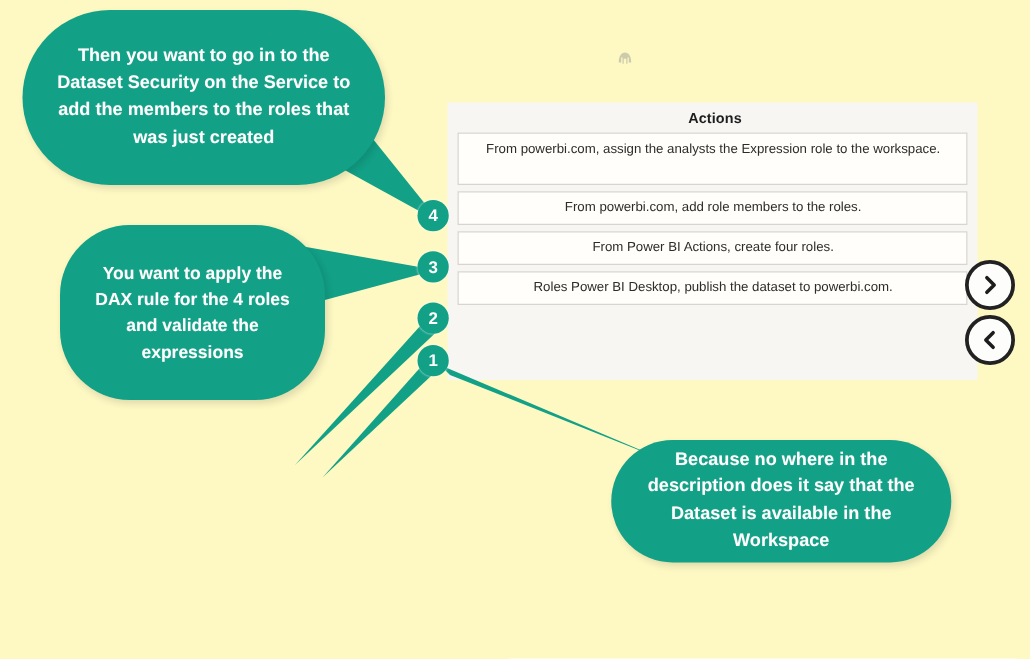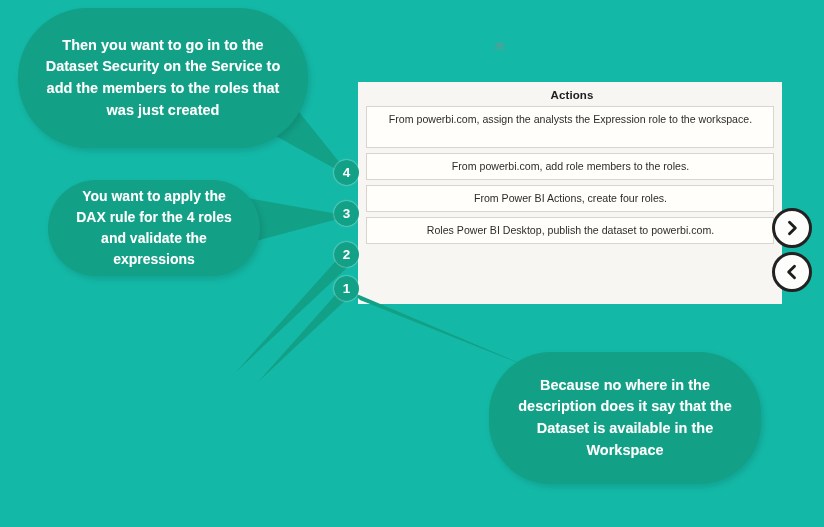--- a/index.html
+++ b/index.html
@@ -7,21 +7,21 @@
     padding: 0;
     background: #ffffff;
   }
   body {
     font-family: "Liberation Sans", sans-serif;
   }
   #screen {
     position: relative;
     width: 824px;
     height: 527px;
-    background: #14b8a6;
+    background: #fef9c3;
     overflow: hidden;
   }
 
   
   .actions-panel {
     position: absolute;
     left: 358px;
     top: 82px;
     width: 424px;
     height: 222px;
@@ -140,26 +140,26 @@
 
     <polygon points="338,292 350,296 258,382" fill="#12a086"></polygon>
 
     <polygon points="352,292 360,300 536,370" fill="#12a086"></polygon>
   </svg>
 
   <div class="callout" style="left:18px; top:8px; width:290px; height:140px; border-radius:70px; font-size:14.5px; line-height:1.5; padding:0 26px;">
     <span>Then you want to go in to the Dataset Security on the Service to add the members to the roles that was just created</span>
   </div>
 
-  <div class="callout" style="left:48px; top:180px; width:212px; height:96px; border-radius:56px; font-size:14px; line-height:1.5; padding:0 20px;">
+  <div class="callout" style="left:48px; top:180px; width:212px; height:140px; border-radius:56px; font-size:14px; line-height:1.5; padding:0 20px;">
     <span>You want to apply the DAX rule for the 4 roles and validate the expressions</span>
   </div>
 
 
-  <div class="callout" style="left:489px; top:352px; width:272px; height:132px; border-radius:62px; font-size:14.5px; line-height:1.5; padding:0 22px;">
+  <div class="callout" style="left:489px; top:352px; width:272px; height:98px; border-radius:62px; font-size:14.5px; line-height:1.5; padding:0 22px;">
     <span>Because no where in the description does it say that the Dataset is available in the Workspace</span>
   </div>
 
   <div class="actions-panel">
     <div class="actions-title">Actions</div>
 
     <div class="action-card tall">
       <span>From powerbi.com, assign the analysts the Expression role to the workspace.</span>
     </div>
     <div class="action-card">

